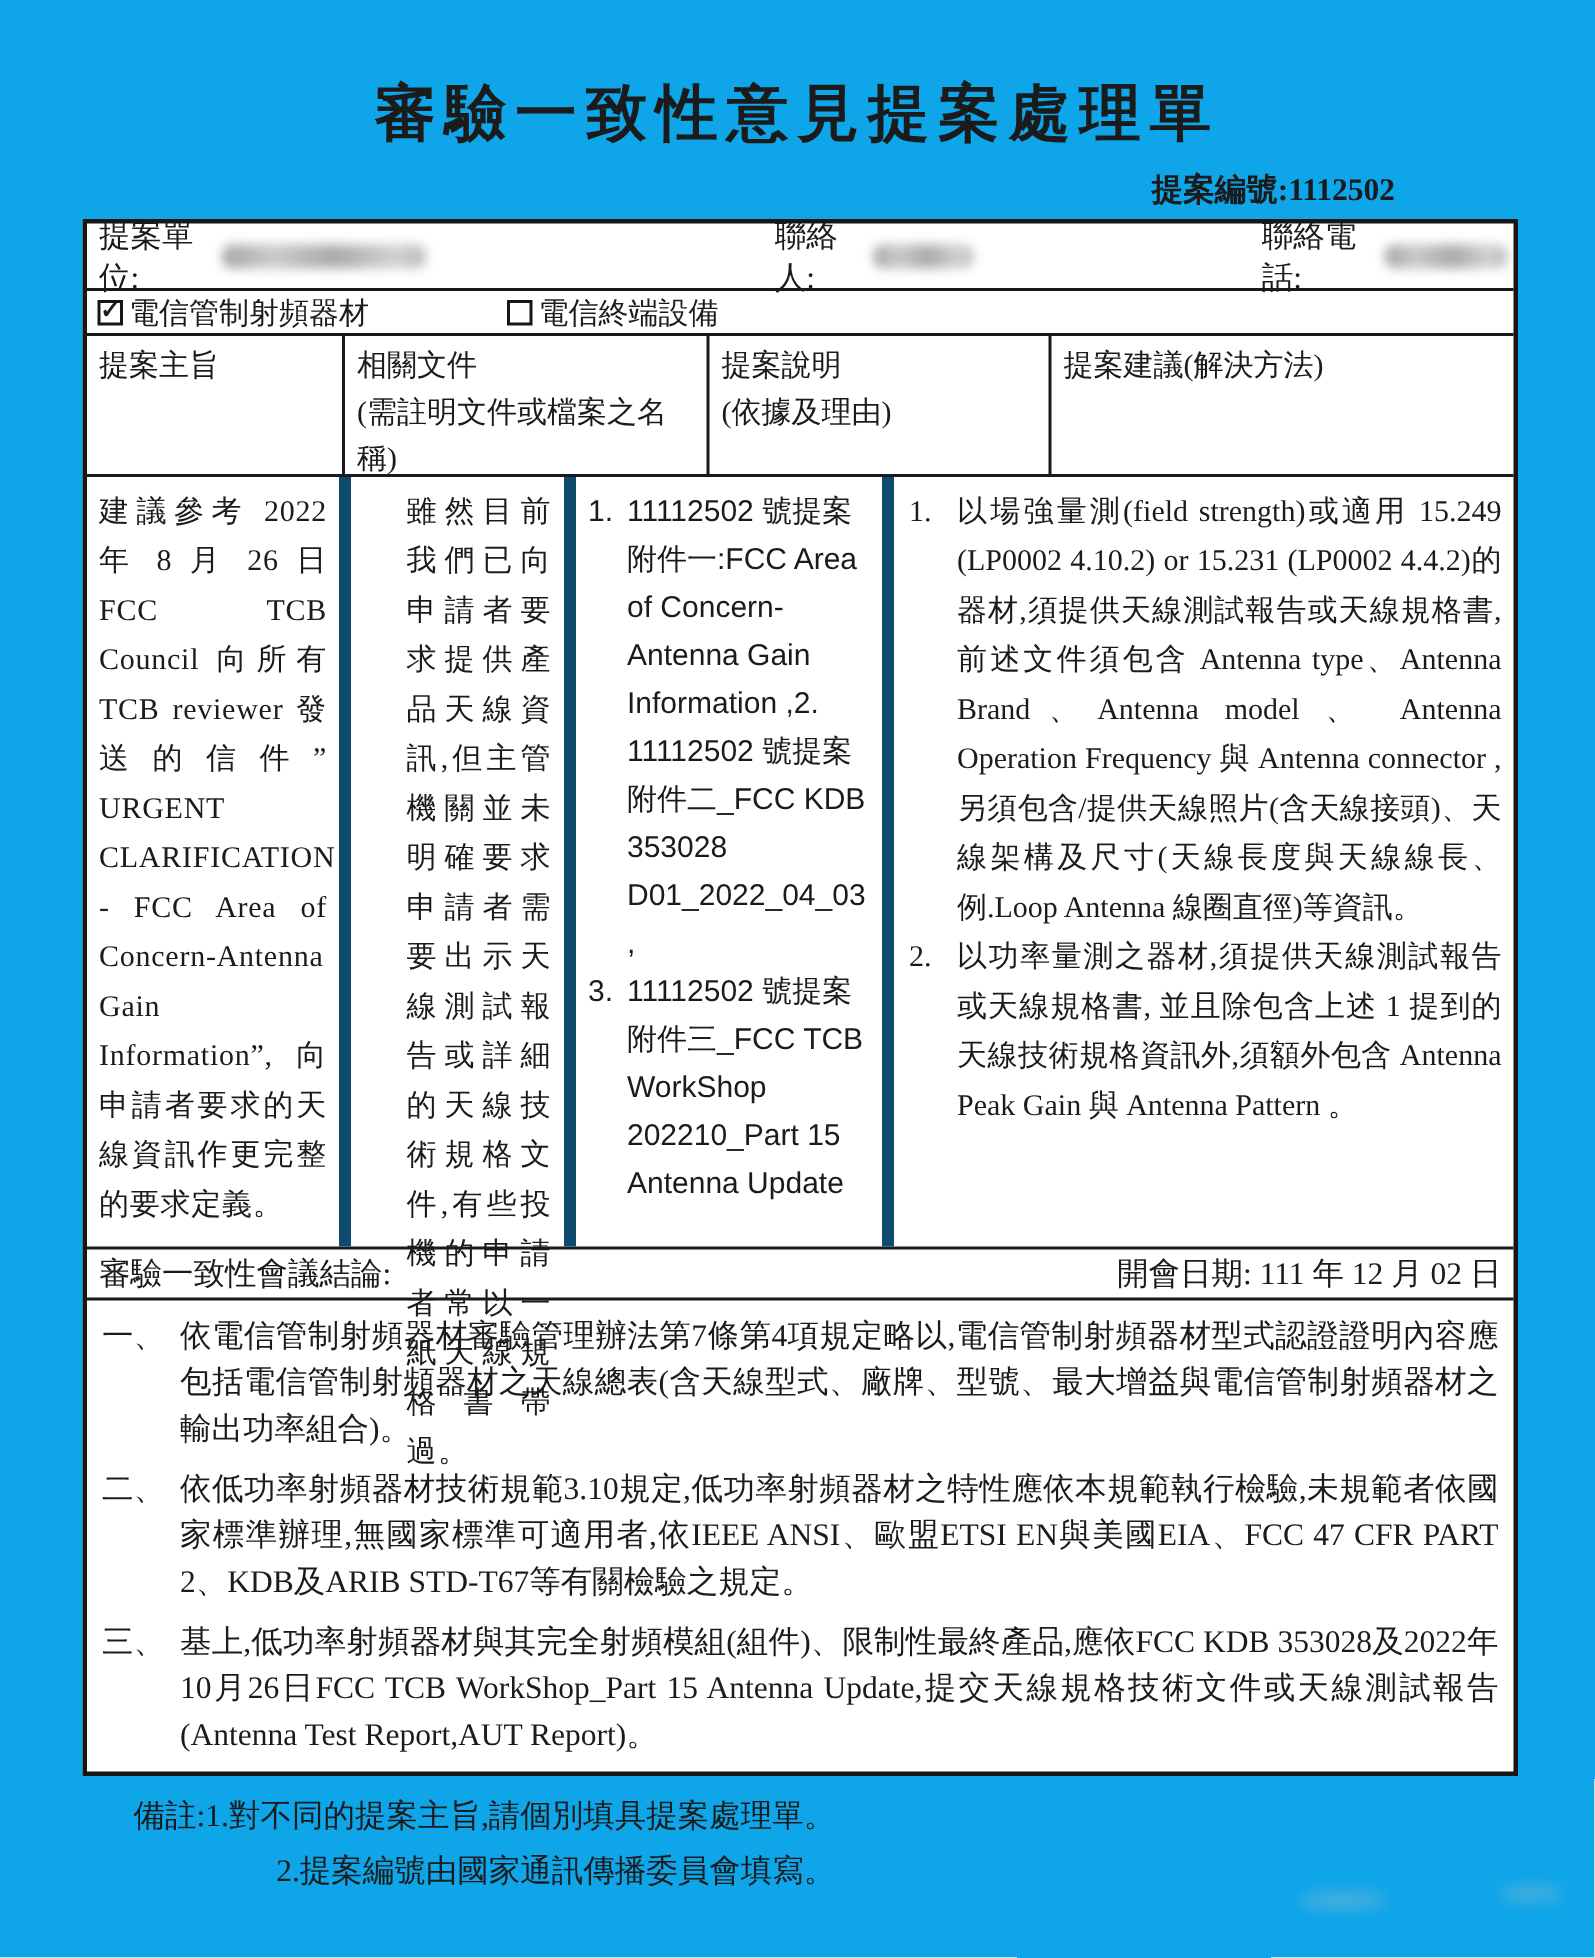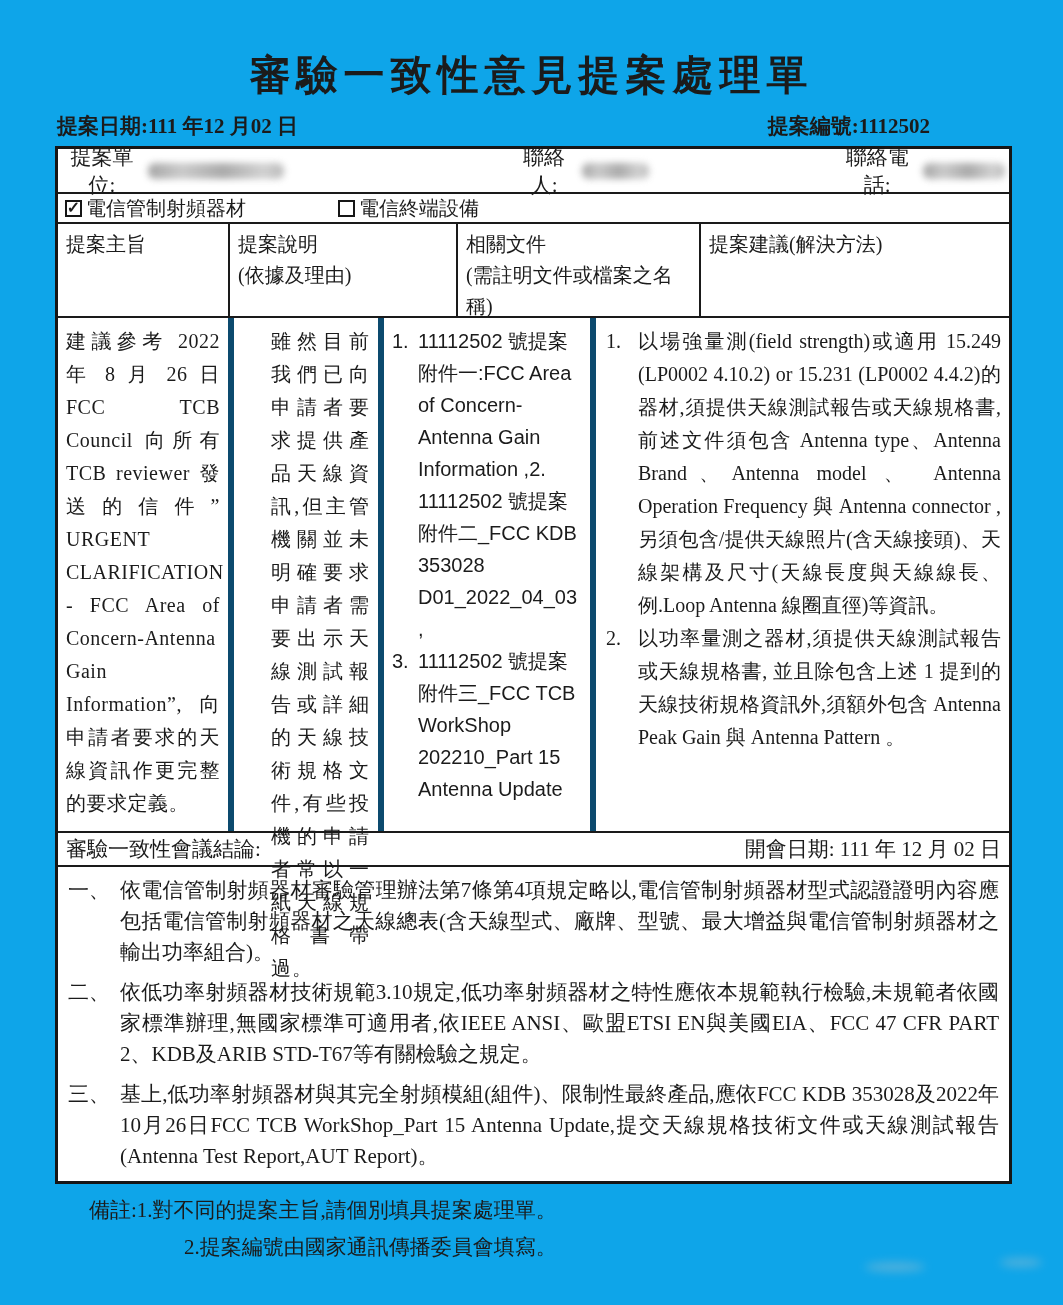--- a/index.html
+++ b/index.html
@@ -26,21 +26,21 @@
   .meta .right{position:absolute;right:133px;top:0;}
   
   .box{
     position:absolute;left:55px;top:146px;width:951px;height:1032px;
     border:3px solid #161616;background:#fff;
     display:flex;flex-direction:column;
   }
   .row{border-bottom:2px solid #1a1a1a;box-sizing:border-box;}
   .row:last-child{border-bottom:none;}
   .rowA{height:45px;display:flex;align-items:center;position:relative;font-size:21px;}
-  .rowA .lbl{font-weight:400;text-align:center;}
+  .rowA .lbl{font-weight:400;}
   .lbl-unit{margin-left:8px;}
   .lbl-contact{margin-left:232px;}
   .lbl-phone{margin-left:192px;}
   .redact{
     display:inline-block;height:16px;border-radius:7px;
     background:linear-gradient(90deg,#8e8e8e,#bdbdbd 25%,#949494 55%,#c6c6c6 85%,#a8a8a8);
     filter:blur(3.5px);opacity:.8;vertical-align:middle;margin-left:10px;
   }
   .r1{width:170px;}
   .r2{width:84px;}
@@ -57,21 +57,21 @@
   
   .rowC{height:94px;display:flex;justify-content:flex-end;}
   .hcell{box-sizing:border-box;padding:5px 8px;font-size:20px;line-height:31px;
          border-right:2px solid #1a1a1a;white-space:pre-line;}
   .hc1{width:172px;}
   .hc2{width:228px;}
   .hc3{width:243px;}
   .hc4{flex:1;border-right:none;}
   
   .rowD{height:515px;display:flex;}
-  .bcell{box-sizing:border-box;padding:7px 8px;font-size:20px;border-right:6px solid #0c4a6e;}
+  .bcell{box-sizing:border-box;padding:7px 8px;font-size:20px;border-right:8px solid #0c4a6e;}
   .bc1{width:176px;line-height:33px;text-align:justify;text-justify:inter-character;letter-spacing:.5px;}
   .bc2{width:150px;line-height:33px;text-align:justify;text-justify:inter-character;letter-spacing:1px;padding-left:37px;}
   .bc3{width:212px;line-height:32px;font-family:"Liberation Sans","DejaVu Sans",sans-serif;font-size:20px;}
   .bc4{flex:1;border-right:none;line-height:33px;padding-left:6px;}
   .li{display:flex;}
   .li .num{flex:0 0 26px;}
   .bc4 .li .num{flex:0 0 36px;padding-left:4px;box-sizing:border-box;}
   .li .txt{flex:1;text-align:justify;text-justify:inter-character;}
   .bc3 .li .txt{text-align:left;}
   
@@ -92,21 +92,20 @@
   .a2{left:1000px;top:1258px;width:42px;height:9px;}
 </style>
 </head>
 <body>
 
 <div class="page">
 
   <div class="title">審驗一致性意見提案處理單</div>
 
   <div class="meta">
-    <span class="left">提案日期:111 年12 月02 日</span>
     <span class="right">提案編號:1112502</span>
   </div>
 
   <div class="box">
 
     <div class="row rowA">
       <span class="lbl lbl-unit">提案單位:</span>
       <span class="redact r1"></span>
       <span class="lbl lbl-contact">聯絡人:</span>
       <span class="redact r2"></span>
@@ -120,24 +119,24 @@
         <span>電信管制射頻器材</span>
       </span>
       <span class="cbitem cbitem2">
         <span class="cb"></span>
         <span>電信終端設備</span>
       </span>
     </div>
 
     <div class="row rowC">
       <div class="hcell hc1">提案主旨</div>
+      <div class="hcell hc3">相關文件
+(需註明文件或檔案之名稱)</div>
       <div class="hcell hc2">提案說明
 (依據及理由)</div>
-      <div class="hcell hc3">相關文件
-(需註明文件或檔案之名稱)</div>
       <div class="hcell hc4">提案建議(解決方法)</div>
     </div>
 
     <div class="row rowD">
       <div class="bcell bc1">建議參考 2022 年 8 月 26 日 FCC TCB Council 向所有 TCB reviewer 發送的信件” URGENT CLARIFICATION - FCC Area of Concern-Antenna Gain Information”,向申請者要求的天線資訊作更完整的要求定義。</div>
       <div class="bcell bc2">雖然目前我們已向申請者要求提供產品天線資訊,但主管機關並未明確要求申請者需要出示天線測試報告或詳細的天線技術規格文件,有些投機的申請者常以一紙天線規格書帶過。</div>
       <div class="bcell bc3">
         <div class="li">
           <span class="num">1.</span>
           <span class="txt">11112502 號提案附件一:FCC Area of Concern-Antenna Gain Information ,2. 11112502 號提案附件二_FCC KDB 353028 D01_2022_04_03 ,</span>

